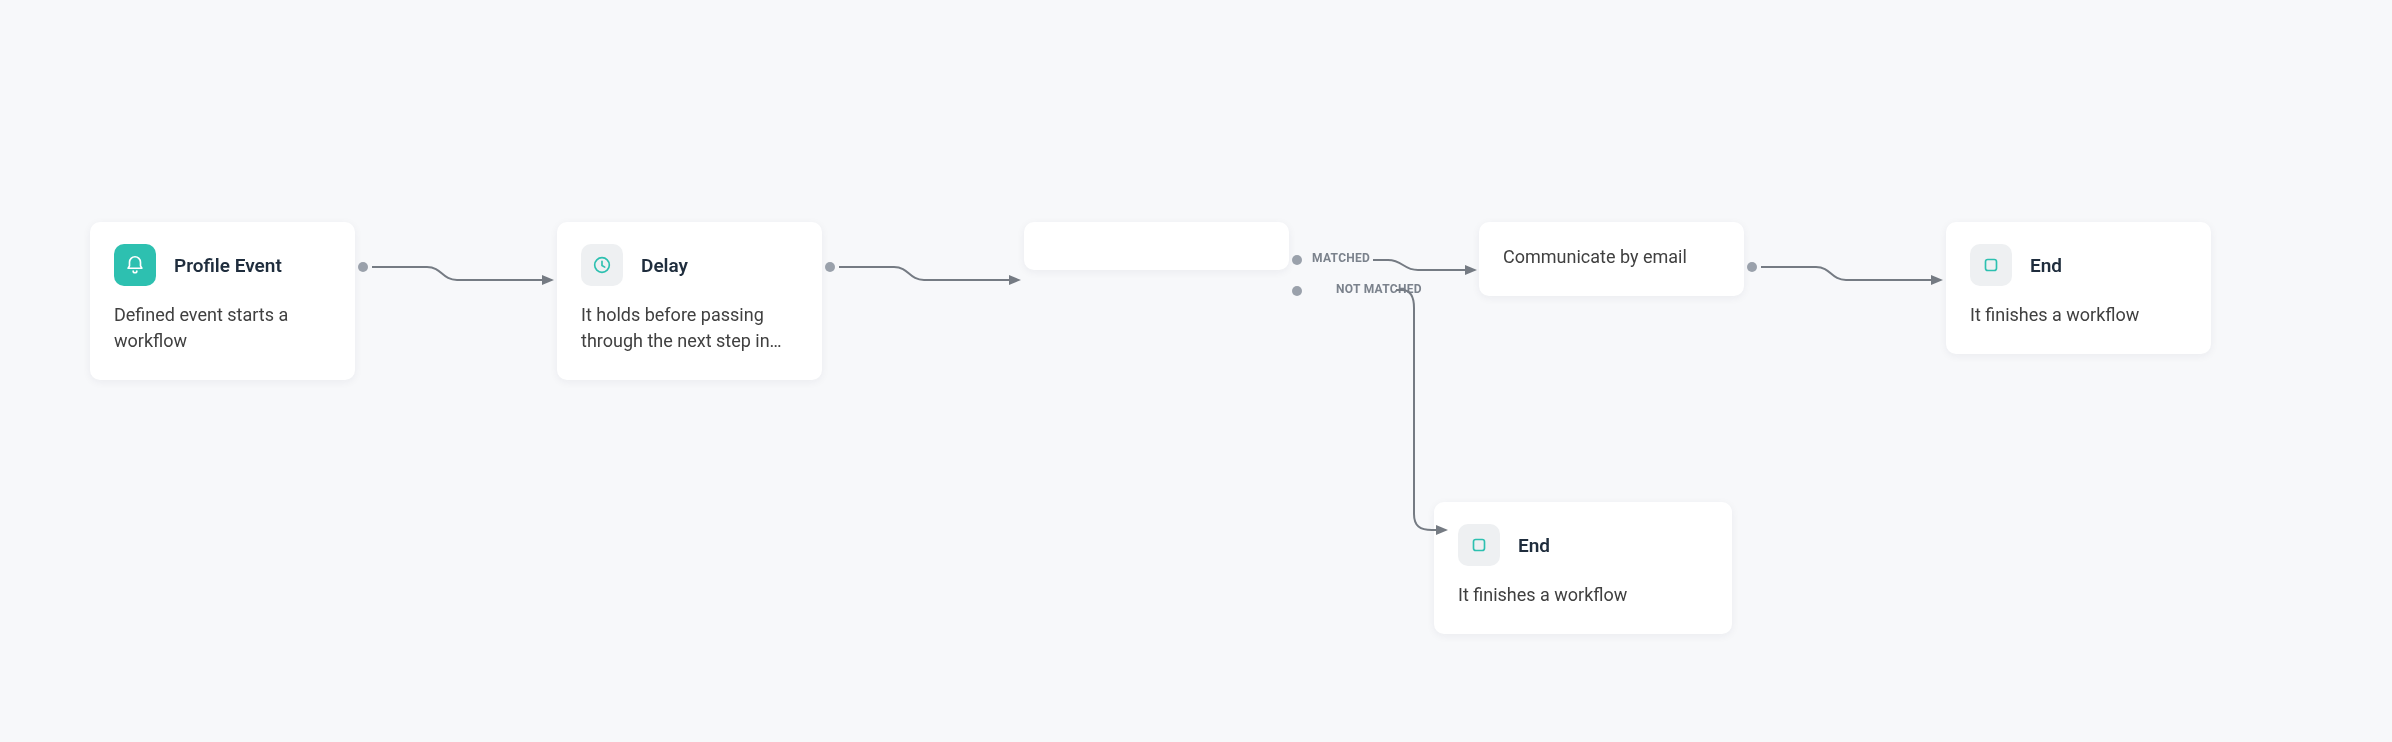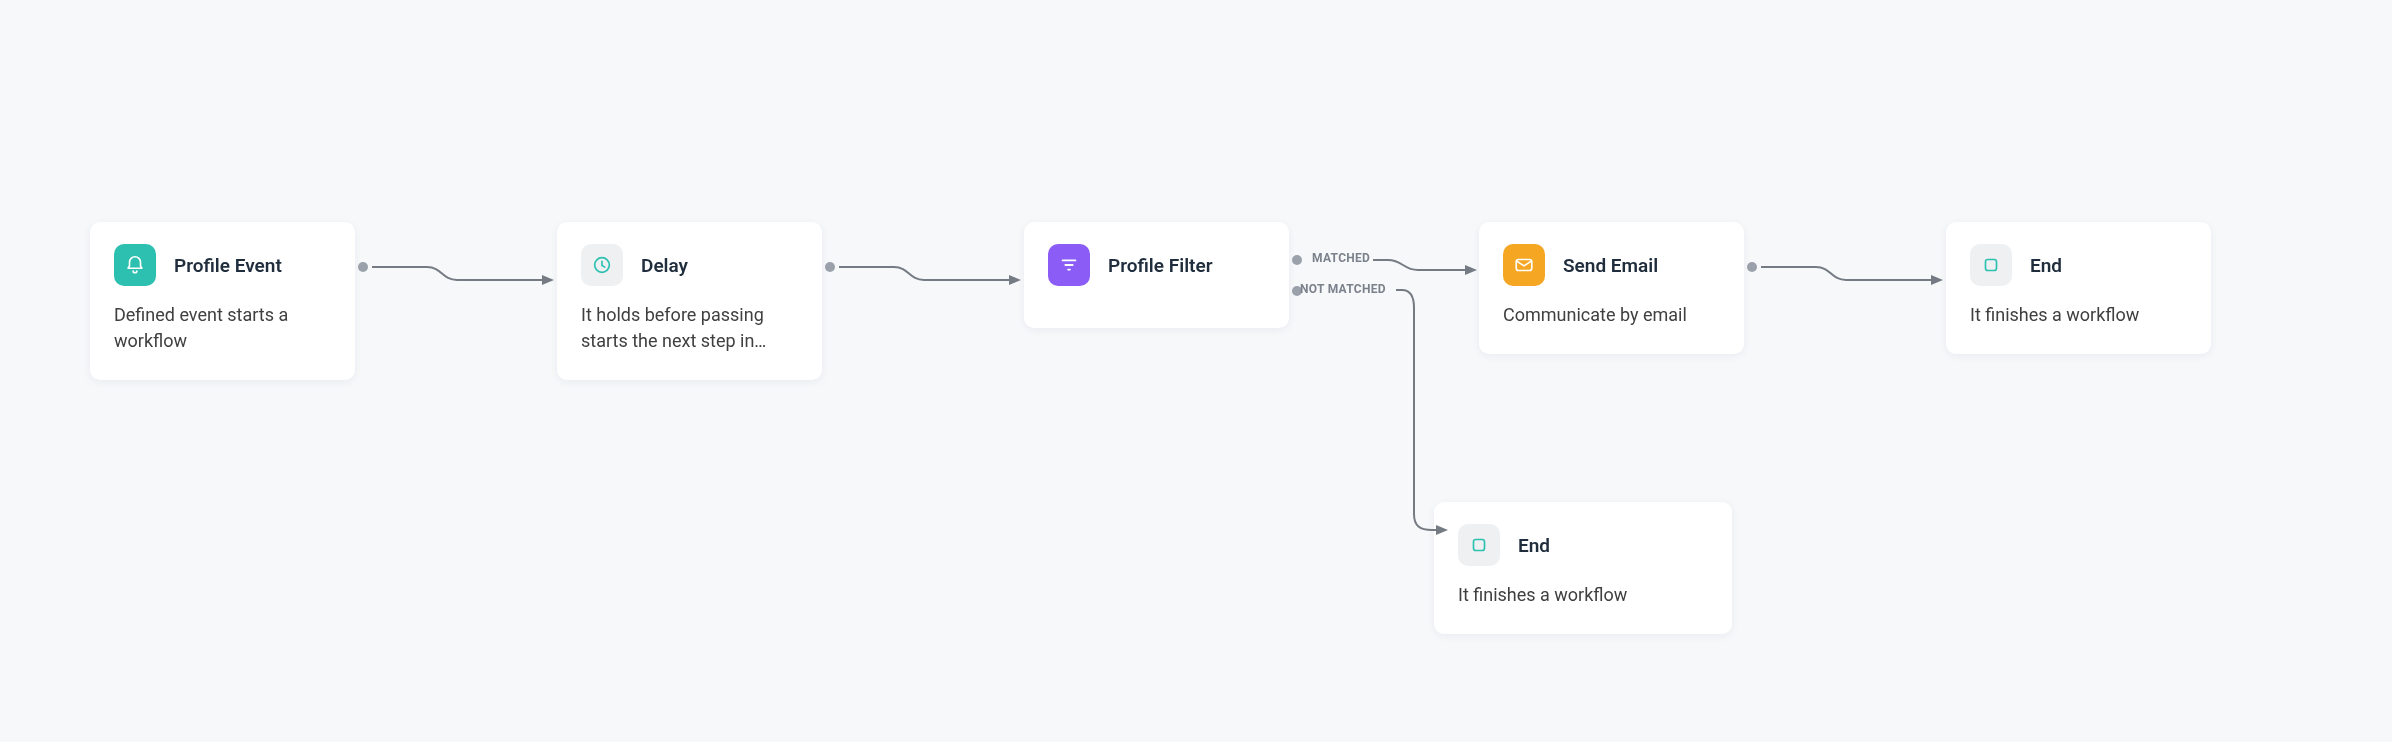--- a/index.html
+++ b/index.html
@@ -105,49 +105,32 @@
   <div class="node" style="left:557px; top:222px; width:265px;">
     <div class="node-head">
       <div class="node-icon ic-gray">
         <svg width="22" height="22" viewBox="0 0 24 24">
             <circle cx="12" cy="12" r="8" stroke="#2dc0b0" stroke-width="1.8" fill="none"></circle>
             <path d="M12 8v4.5l3 1.8" stroke="#2dc0b0" stroke-width="1.8" fill="none" stroke-linecap="round"></path>
           </svg>
       </div>
       <div class="node-title">Delay</div>
     </div>
-    <div class="node-desc">It holds before passing starts the next step in…</div>
+    <div class="node-desc">It holds before passing through the next step in…</div>
   </div>
   <div class="port" style="left:825px; top:262px;"></div>
 
   <div class="node" style="left:1024px; top:222px; width:265px;">
-    <div class="node-head">
-      <div class="node-icon ic-purple">
-        <svg width="22" height="22" viewBox="0 0 24 24">
-            <path d="M5 7h14M8 12h8M11 17h2" stroke="#fff" stroke-width="2" stroke-linecap="round"></path>
-          </svg>
-      </div>
-      <div class="node-title">Profile Filter</div>
-    </div>
   </div>
   <div class="port" style="left:1292px; top:255px;"></div>
   <div class="port-label" style="left:1312px; top:251px;">MATCHED</div>
   <div class="port" style="left:1292px; top:286px;"></div>
-  <div class="port-label" style="left:1300px; top:282px;">NOT MATCHED</div>
+  <div class="port-label" style="left:1336px; top:282px;">NOT MATCHED</div>
 
   <div class="node" style="left:1479px; top:222px; width:265px;">
-    <div class="node-head">
-      <div class="node-icon ic-orange">
-        <svg width="22" height="22" viewBox="0 0 24 24">
-            <rect x="3.5" y="6" width="17" height="12" rx="2.5" stroke="#fff" stroke-width="1.8" fill="none"></rect>
-            <path d="M4.5 8 12 13l7.5-5" stroke="#fff" stroke-width="1.8" fill="none" stroke-linecap="round" stroke-linejoin="round"></path>
-          </svg>
-      </div>
-      <div class="node-title">Send Email</div>
-    </div>
     <div class="node-desc">Communicate by email</div>
   </div>
   <div class="port" style="left:1747px; top:262px;"></div>
 
   <div class="node" style="left:1946px; top:222px; width:265px;">
     <div class="node-head">
       <div class="node-icon ic-gray">
         <svg width="22" height="22" viewBox="0 0 24 24">
             <rect x="6" y="6" width="12" height="12" rx="2.5" stroke="#2dc0b0" stroke-width="1.8" fill="none"></rect>
           </svg>

